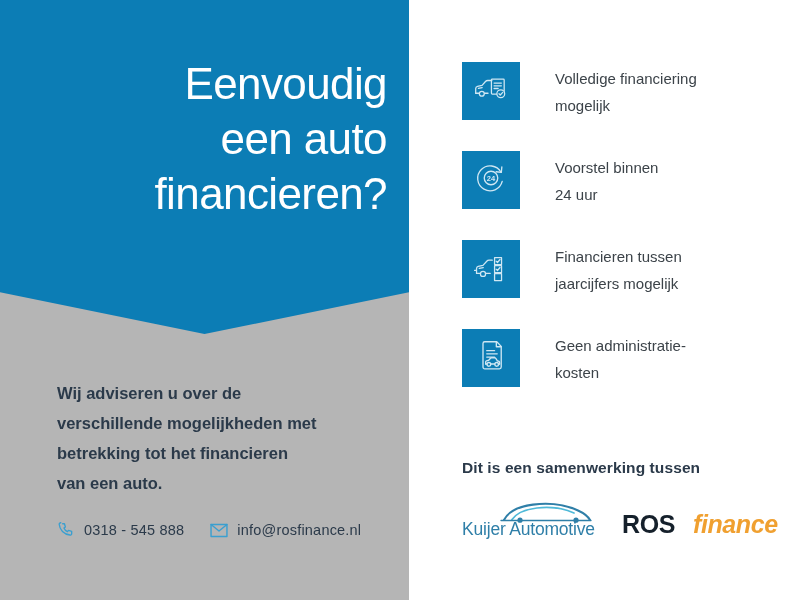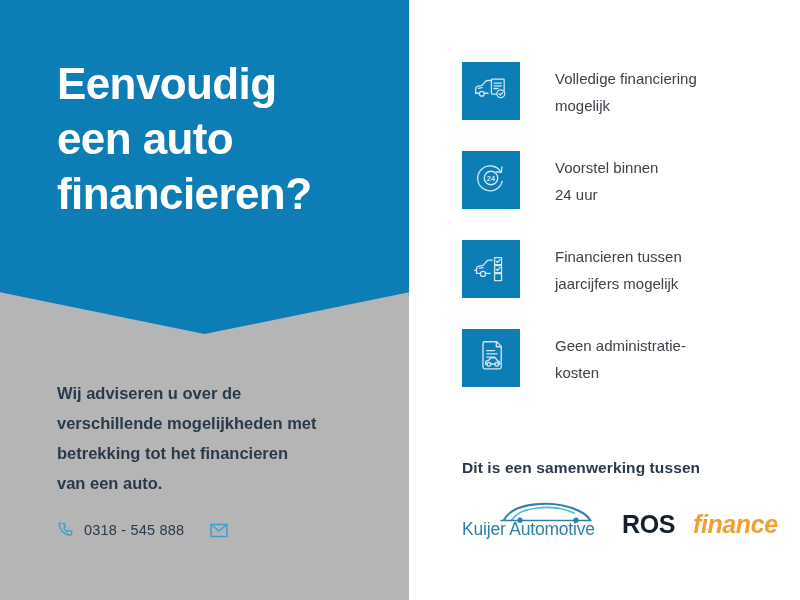--- a/index.html
+++ b/index.html
@@ -40,23 +40,24 @@
     clip-path: polygon(0 0, 100% 0, 100% 87.5%, 50% 100%, 0 87.5%);
   }
   .headline {
     position: absolute;
     left: 57px;
     top: 56px;
     width: 330px;
     color: #ffffff;
     font-size: 44px;
     line-height: 1.25;
-    font-weight: bold;
+    font-weight: normal;
     letter-spacing: -0.6px;
     margin: 0;
+    text-align: right;
   }
   .headline .hl-line { display: block; }
 
   .body-copy {
     position: absolute;
     left: 57px;
     top: 378px;
     width: 330px;
     color: #2b3a4a;
     font-size: 16.5px;
@@ -216,20 +217,21 @@
         <span class="c-text">0318 - 545 888</span>
       </div>
 
       <div class="contact-item">
         <span class="c-icon">
           <svg width="18" height="15" viewBox="0 0 24 19" fill="none" stroke="#3a9fd0" stroke-width="1.9" stroke-linecap="round" stroke-linejoin="round">
             <rect x="1.4" y="1.4" width="21.2" height="16.2"></rect>
             <path d="M1.4 1.4 L12 10.2 L22.6 1.4"></path>
           </svg>
         </span>
+        <span class="c-text">info@rosfinance.nl</span>
       </div>
 
     </div>
   </div>
 
   <div class="right-panel">
 
     <div class="features">
 
       <div class="feature">

